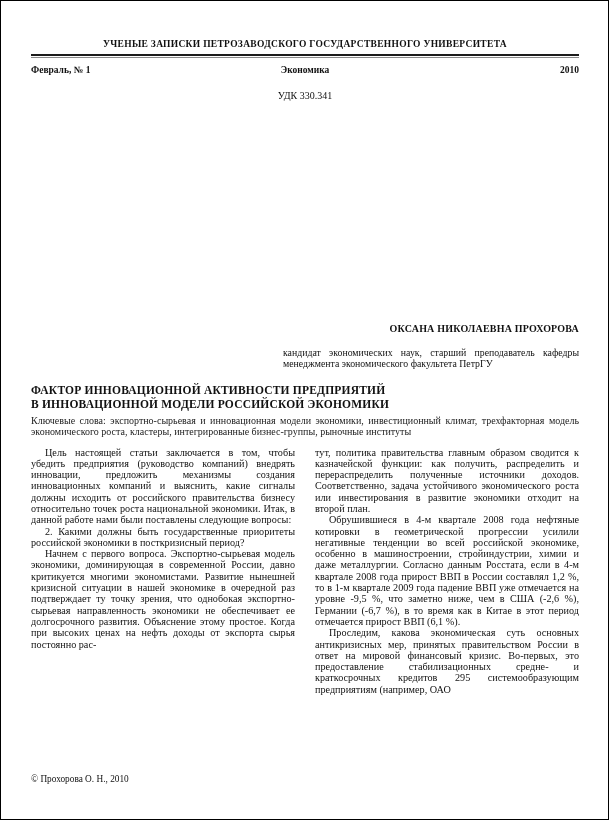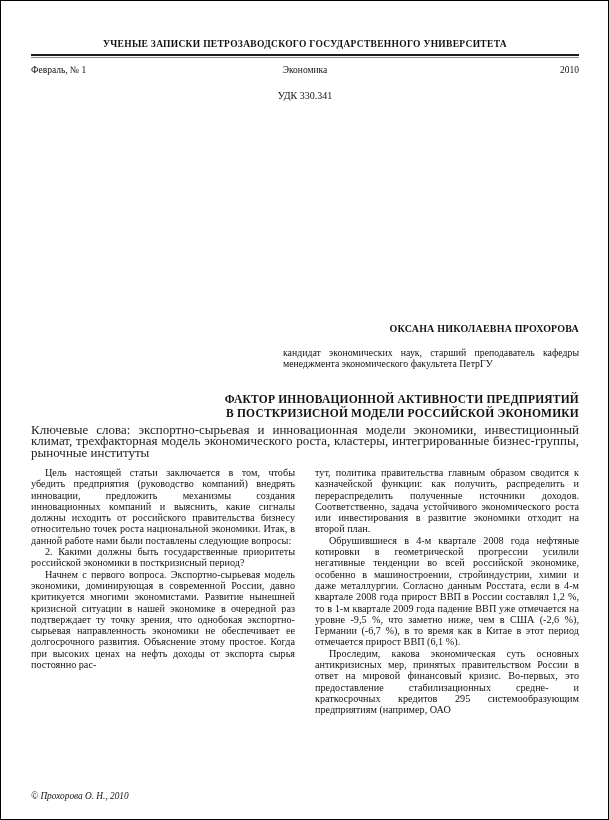--- a/index.html
+++ b/index.html
@@ -30,21 +30,21 @@
   }
   .header-rule {
     margin-top: 5px;
     height: 1px;
     border-top: 2px solid #1c1c1c;
     border-bottom: 1px solid #8a8a8a;
   }
   .issue-row {
     display: flex;
     margin-top: 7px;
-    font-weight: normal;
+    font-weight: bold;
     font-size: 9.5px;
   }
   .issue-row .cell { flex: 1; }
   .issue-row .c-left { text-align: left; }
   .issue-row .c-center { text-align: center; }
   .issue-row .c-right { text-align: right; }
   .udk {
     text-align: center;
     font-size: 10px;
     margin-top: 15px;
@@ -68,36 +68,36 @@
     text-align: justify;
     margin-top: 12px;
   }
   .author-email {
     font-style: italic;
     margin-top: 1px;
   }
 
   
   .article-title {
-    text-align: right;
+    text-align: left;
     font-weight: bold;
     font-size: 11.5px;
     line-height: 14.5px;
-    margin-top: 22px;
+    margin-top: 13px;
     letter-spacing: 0.2px;
   }
   .abstract {
     margin-top: 12px;
     font-size: 9.8px;
     line-height: 13px;
     text-align: justify;
   }
   .keywords {
     margin-top: 3px;
-    font-size: 13px;
+    font-size: 10px;
     line-height: 11.5px;
     text-align: justify;
     color: #222222;
     font-family: Liberation Serif, serif;
   }
 
   
   .columns {
     display: flex;
     gap: 20px;
@@ -113,23 +113,22 @@
   .col p {
     margin: 0;
     text-indent: 14px;
   }
   .col p.no-indent { text-indent: 0; }
 
   
   .page-footer {
     position: absolute;
     left: 30px;
-    bottom: 18px;
+    bottom: 35px;
     font-size: 9.3px;
-    font-style: italic;
   }
 </style>
 </head>
 <body>
 
 <div class="page">
 
   <div>
     <div class="journal-title">УЧЕНЫЕ ЗАПИСКИ ПЕТРОЗАВОДСКОГО ГОСУДАРСТВЕННОГО УНИВЕРСИТЕТА</div>
     <div class="header-rule"></div>
@@ -141,21 +140,21 @@
     <div class="udk">УДК 330.341</div>
   </div>
 
   <div class="author-block">
     <div class="author-name">ОКСАНА НИКОЛАЕВНА ПРОХОРОВА</div>
     <div class="author-affiliation">кандидат экономических наук, старший преподаватель кафедры менеджмента экономического факультета ПетрГУ</div>
   </div>
 
   <div class="article-title">
     <div>ФАКТОР ИННОВАЦИОННОЙ АКТИВНОСТИ ПРЕДПРИЯТИЙ</div>
-    <div>В ПОСТКРИЗИСНОЙ МОДЕЛИ РОССИЙСКОЙ ЭКОНОМИКИ</div>
+    <div>В ИННОВАЦИОННОЙ МОДЕЛИ РОССИЙСКОЙ ЭКОНОМИКИ</div>
   </div>
 
 
   <div class="keywords">Ключевые слова: экспортно-сырьевая и инновационная модели экономики, инвестиционный климат, трехфакторная модель экономического роста, кластеры, интегрированные бизнес-группы, рыночные институты</div>
 
   <div class="columns">
     <div class="col">
       <p>Цель настоящей статьи заключается в том, чтобы убедить предприятия (руководство компаний) внедрять инновации, предложить механизмы создания инновационных компаний и выяснить, какие сигналы должны исходить от российского правительства бизнесу относительно точек роста национальной экономики. Итак, в данной работе нами были поставлены следующие вопросы:</p>
       <p>2. Какими должны быть государственные приоритеты российской экономики в посткризисный период?</p>
       <p>Начнем с первого вопроса. Экспортно-сырьевая модель экономики, доминирующая в современной России, давно критикуется многими экономистами. Развитие нынешней кризисной ситуации в нашей экономике в очередной раз подтверждает ту точку зрения, что однобокая экспортно-сырьевая направленность экономики не обеспечивает ее долгосрочного развития. Объяснение этому простое. Когда при высоких ценах на нефть доходы от экспорта сырья постоянно рас-</p>

